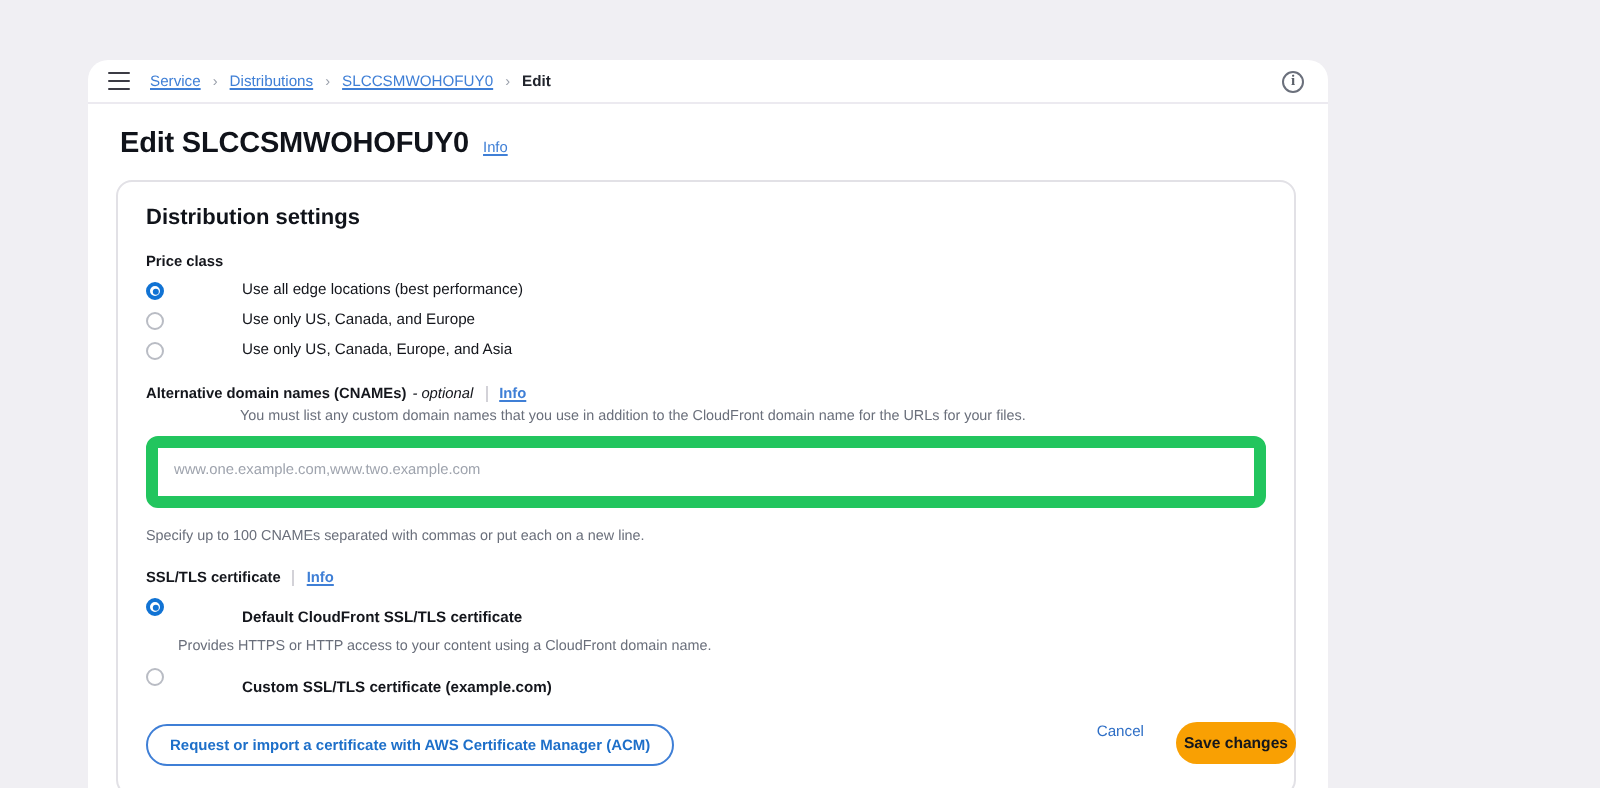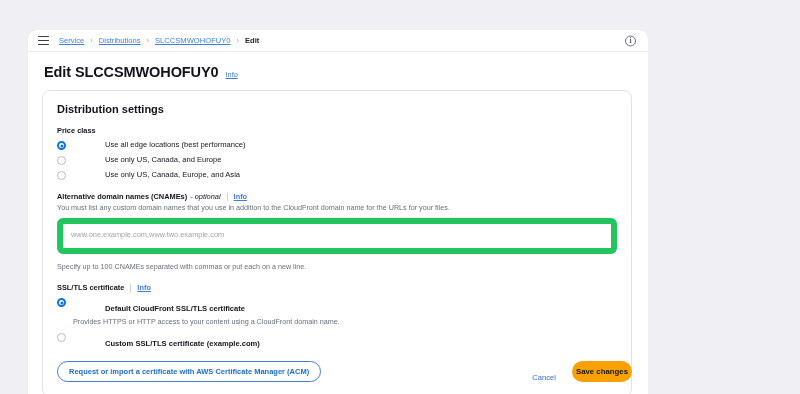--- a/index.html
+++ b/index.html
@@ -5,21 +5,21 @@
   * { box-sizing: border-box; }
   html, body {
     margin: 0; padding: 0;
     width: 800px; height: 394px;
     background: #f0eff3;
     font-family: "Liberation Sans", sans-serif;
     -webkit-font-smoothing: antialiased;
   }
   #app-panel {
     position: absolute;
-    left: 28px; top: 30px;
+    left: 44px; top: 30px;
     width: 620px; height: 364px;
     background: #ffffff;
     border-top-left-radius: 10px;
     border-top-right-radius: 10px;
     overflow: hidden;
   }
   
   .crumb-bar {
     height: 22px;
     display: flex;
@@ -97,21 +97,21 @@
     display: flex; align-items: center;
   }
   .label-divider {
     display: inline-block;
     width: 1px; height: 8px;
     background: #d3d2d8;
     margin: 0 6px;
   }
   .label-optional { font-weight: normal; font-style: italic; }
   .field-desc {
-    font-size: 7.2px; color: #6a6f7b; margin-top: 2px;
+    font-size: 7.2px; color: #6a6f7b; margin-top: 2px; margin-left: 47px;
   }
   
   .radio-group { margin-top: 5px; }
   .radio-row {
     display: flex; align-items: flex-start;
     margin-bottom: 5px;
     cursor: pointer;
   }
   .radio-row:last-child { margin-bottom: 0; }
   .radio-mark {
@@ -161,21 +161,21 @@
     font-size: 7.5px;
     font-weight: bold;
     padding: 5px 11px;
     cursor: pointer;
     font-family: "Liberation Sans", sans-serif;
   }
   
   .footer {
     position: absolute;
     right: 16px; bottom: 12px;
-    display: flex; align-items: flex-end; gap: 16px;
+    display: flex; align-items: flex-start; gap: 16px;
   }
   .cancel-link {
     font-size: 7.6px; color: #2f6fc6; cursor: pointer;
     font-weight: normal;
   }
   .save-btn {
     background: #f9a003;
     border: none; border-radius: 13px;
     color: #14161c; font-weight: bold; font-size: 7.8px;
     padding: 6px 4px;

